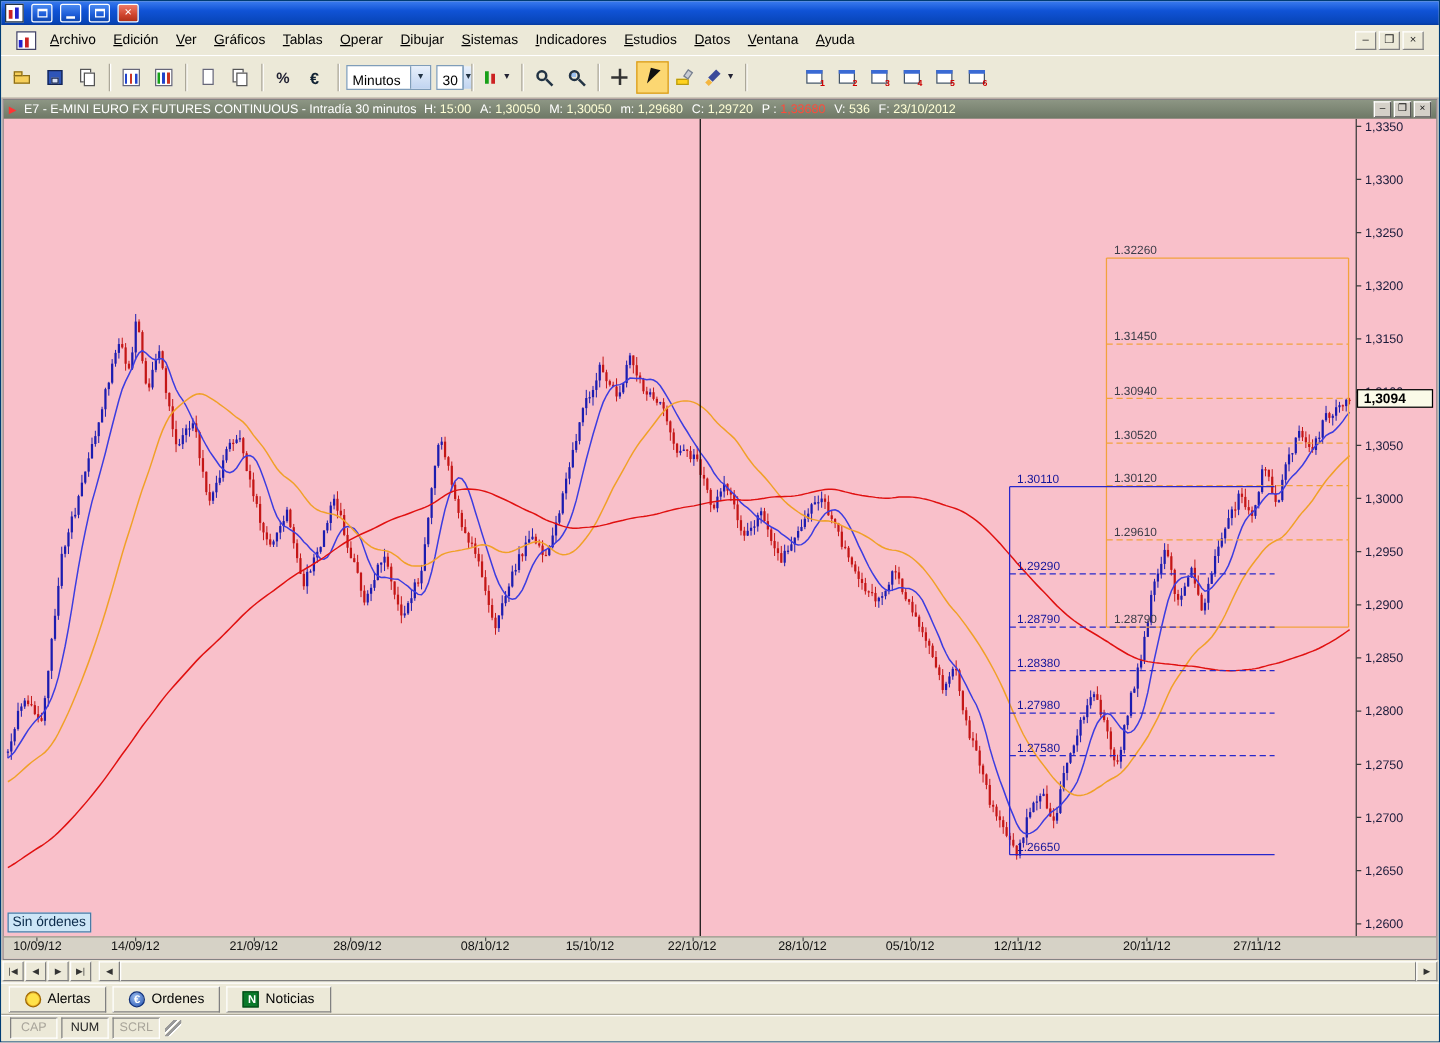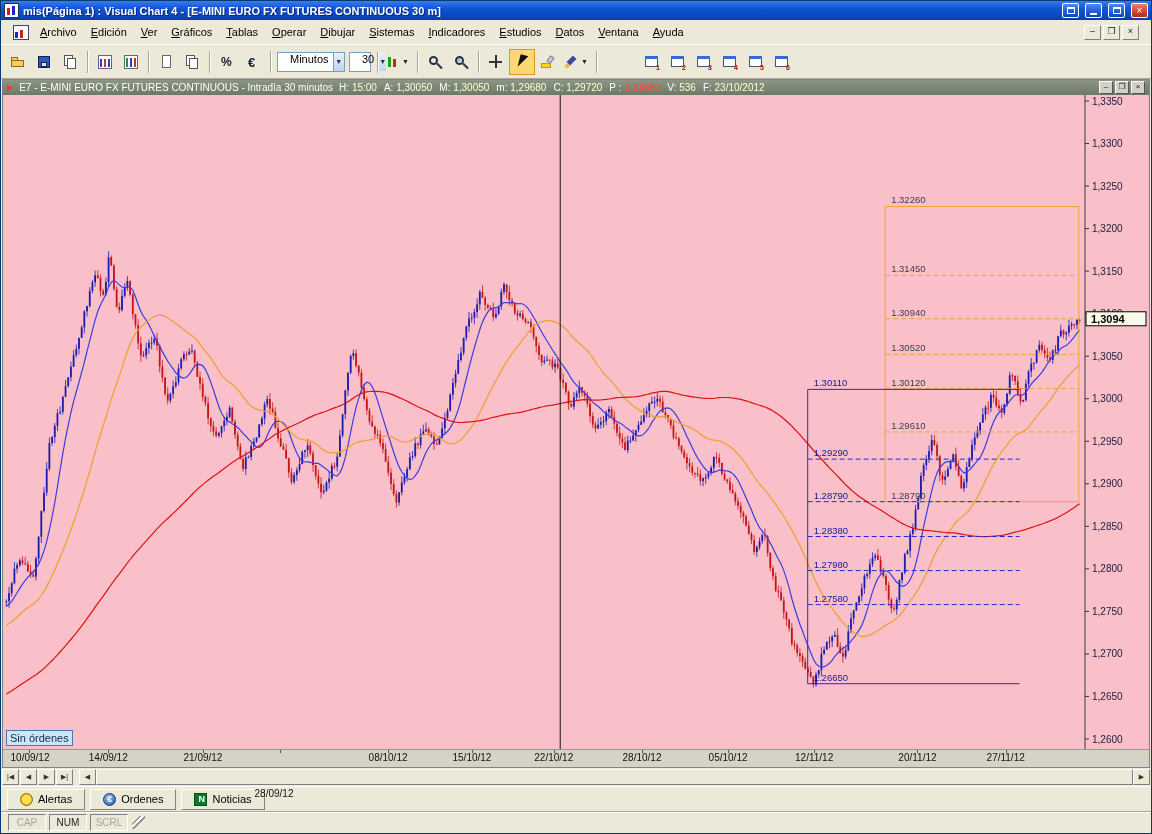--- a/index.html
+++ b/index.html
@@ -61,21 +61,21 @@
   .ic[data-name="crosshair-icon"]::after{left:1px;top:7px;width:13px;height:2px;background:#333;}
   .ic[data-name="cursor-icon"]::before{left:5px;top:1px;width:0;height:0;border-left:8px solid #111;border-bottom:13px solid transparent;transform:rotate(14deg);}
   .ic[data-name="highlighter-icon"]::before{left:1px;top:9px;width:10px;height:5px;background:#ffd21e;border:1px solid #b89a10;}
   .ic[data-name="highlighter-icon"]::after{left:8px;top:2px;width:5px;height:7px;background:#c8ccd4;border:1px solid #78808e;transform:rotate(35deg);}
   .ic[data-name="pen-icon"]::before{left:2px;top:10px;width:4px;height:4px;background:#f4b63f;transform:rotate(45deg);}
   .ic[data-name="pen-icon"]::after{left:6px;top:2px;width:5px;height:9px;background:#3a4a9a;transform:rotate(45deg);}
   .ic[data-name^="link-window"]::before{left:1px;top:2px;width:13px;height:11px;background:#fff;border:1px solid #456;}
   .ic[data-name^="link-window"]::after{left:1px;top:2px;width:13px;height:3px;background:#3a6ad4;}
   .lw-num{position:absolute;right:0;bottom:-1px;font-size:7px;font-weight:bold;color:#c00;z-index:2;}
   .ddarrow{width:11px;height:22px;display:flex;align-items:center;justify-content:center;font-size:7px;color:#223;}
-  .sel{display:flex;align-items:flex-start;height:20px;border:1px solid #7f9db9;background:#fff;margin:8px 2px;flex:0 0 auto;box-sizing:border-box;padding-left:8px;}
+  .sel{display:flex;align-items:flex-end;height:20px;border:1px solid #7f9db9;background:#fff;margin:8px 2px;flex:0 0 auto;box-sizing:border-box;}
   .sel .val{padding:0 4px;flex:1;font-size:11px;white-space:nowrap;}
   .sel .sbtn{width:15px;height:18px;border-left:1px solid #7f9db9;background:linear-gradient(#e8f0fb,#c0d4f0);
     display:flex;align-items:center;justify-content:center;font-size:7px;color:#234;}
   .tgap{width:38px;flex:0 0 38px;}
 
   
   .chart-window{flex:1;margin:0 1px;border:1px solid #848284;display:flex;flex-direction:column;background:#f9c0ca;min-height:0;}
   .chart-titlebar{height:15px;flex:0 0 15px;background:linear-gradient(#8d9684,#6e7866);color:#fff;font-size:10px;
     display:flex;align-items:center;gap:6px;padding:0 4px;white-space:nowrap;overflow:hidden;}
   .ch-arrow{color:#f33;font-size:8px;}
@@ -122,21 +122,20 @@
   .grip{width:13px;height:13px;margin-left:4px;
     background:linear-gradient(135deg,transparent 0 5px,#999 5px 7px,#fff 7px 8px,transparent 8px 9px,#999 9px 11px,#fff 11px 12px,transparent 12px);}
 </style>
 </head>
 <body>
 
 <div class="window" data-name="app-window">
 
   <div class="titlebar" data-name="title-bar">
     <div class="app-icon" data-name="app-icon"></div>
-    <div class="title-text" data-name="window-title">mis(Página 1) : Visual Chart 4 - [E-MINI EURO FX FUTURES CONTINUOUS 30 m]</div>
     <div class="tbtn" data-name="window-extra-button"><span class="g-box"></span></div>
     <div class="tbtn" data-name="minimize-button"><span class="g-min"></span></div>
     <div class="tbtn" data-name="restore-button"><span class="g-box"></span></div>
     <div class="tbtn close" data-name="close-button">×</div>
   </div>
 
   <div class="menubar" data-name="menu-bar">
     <div class="mdi-icon" data-name="chart-document-icon"></div>
     <div id="menu-items" style="display:flex;" data-name="menu-items">
         <div class="menu-item" data-name="menu-item-archivo"><u>A</u>rchivo</div>
@@ -1157,21 +1156,21 @@
       <div class="no-orders" data-name="no-orders-badge">Sin órdenes</div>
     </div>
     <div class="xband" id="xband" data-name="x-axis-band">
         <i class="xtick" data-name="x-axis-tick" style="left: 25.672px;"></i>
         <span class="xdate" data-name="x-axis-date" style="left: 27px;">10/09/12</span>
         <i class="xtick" data-name="x-axis-tick" style="left: 105.296px;"></i>
         <span class="xdate" data-name="x-axis-date" style="left: 105.296px;">14/09/12</span>
         <i class="xtick" data-name="x-axis-tick" style="left: 199.984px;"></i>
         <span class="xdate" data-name="x-axis-date" style="left: 199.984px;">21/09/12</span>
         <i class="xtick" data-name="x-axis-tick" style="left: 277.456px;"></i>
-        <span class="xdate" data-name="x-axis-date" style="left: 271px; margin-top: 36px;">28/09/12</span>
+        <span class="xdate" data-name="x-axis-date" style="left: 283px;">28/09/12</span>
         <i class="xtick" data-name="x-axis-tick" style="left: 385.056px;"></i>
         <span class="xdate" data-name="x-axis-date" style="left: 385.056px;">08/10/12</span>
         <i class="xtick" data-name="x-axis-tick" style="left: 468.984px;"></i>
         <span class="xdate" data-name="x-axis-date" style="left: 468.984px;">15/10/12</span>
         <i class="xtick" data-name="x-axis-tick" style="left: 550.76px;"></i>
         <span class="xdate" data-name="x-axis-date" style="left: 550.76px;">22/10/12</span>
         <i class="xtick" data-name="x-axis-tick" style="left: 638.992px;"></i>
         <span class="xdate" data-name="x-axis-date" style="left: 638.992px;">28/10/12</span>
         <i class="xtick" data-name="x-axis-tick" style="left: 725.072px;"></i>
         <span class="xdate" data-name="x-axis-date" style="left: 725.072px;">05/10/12</span>

